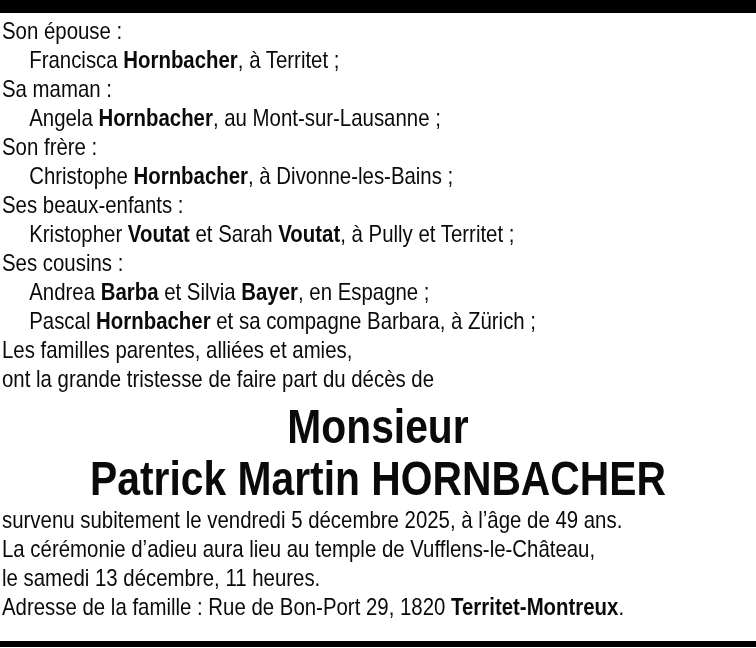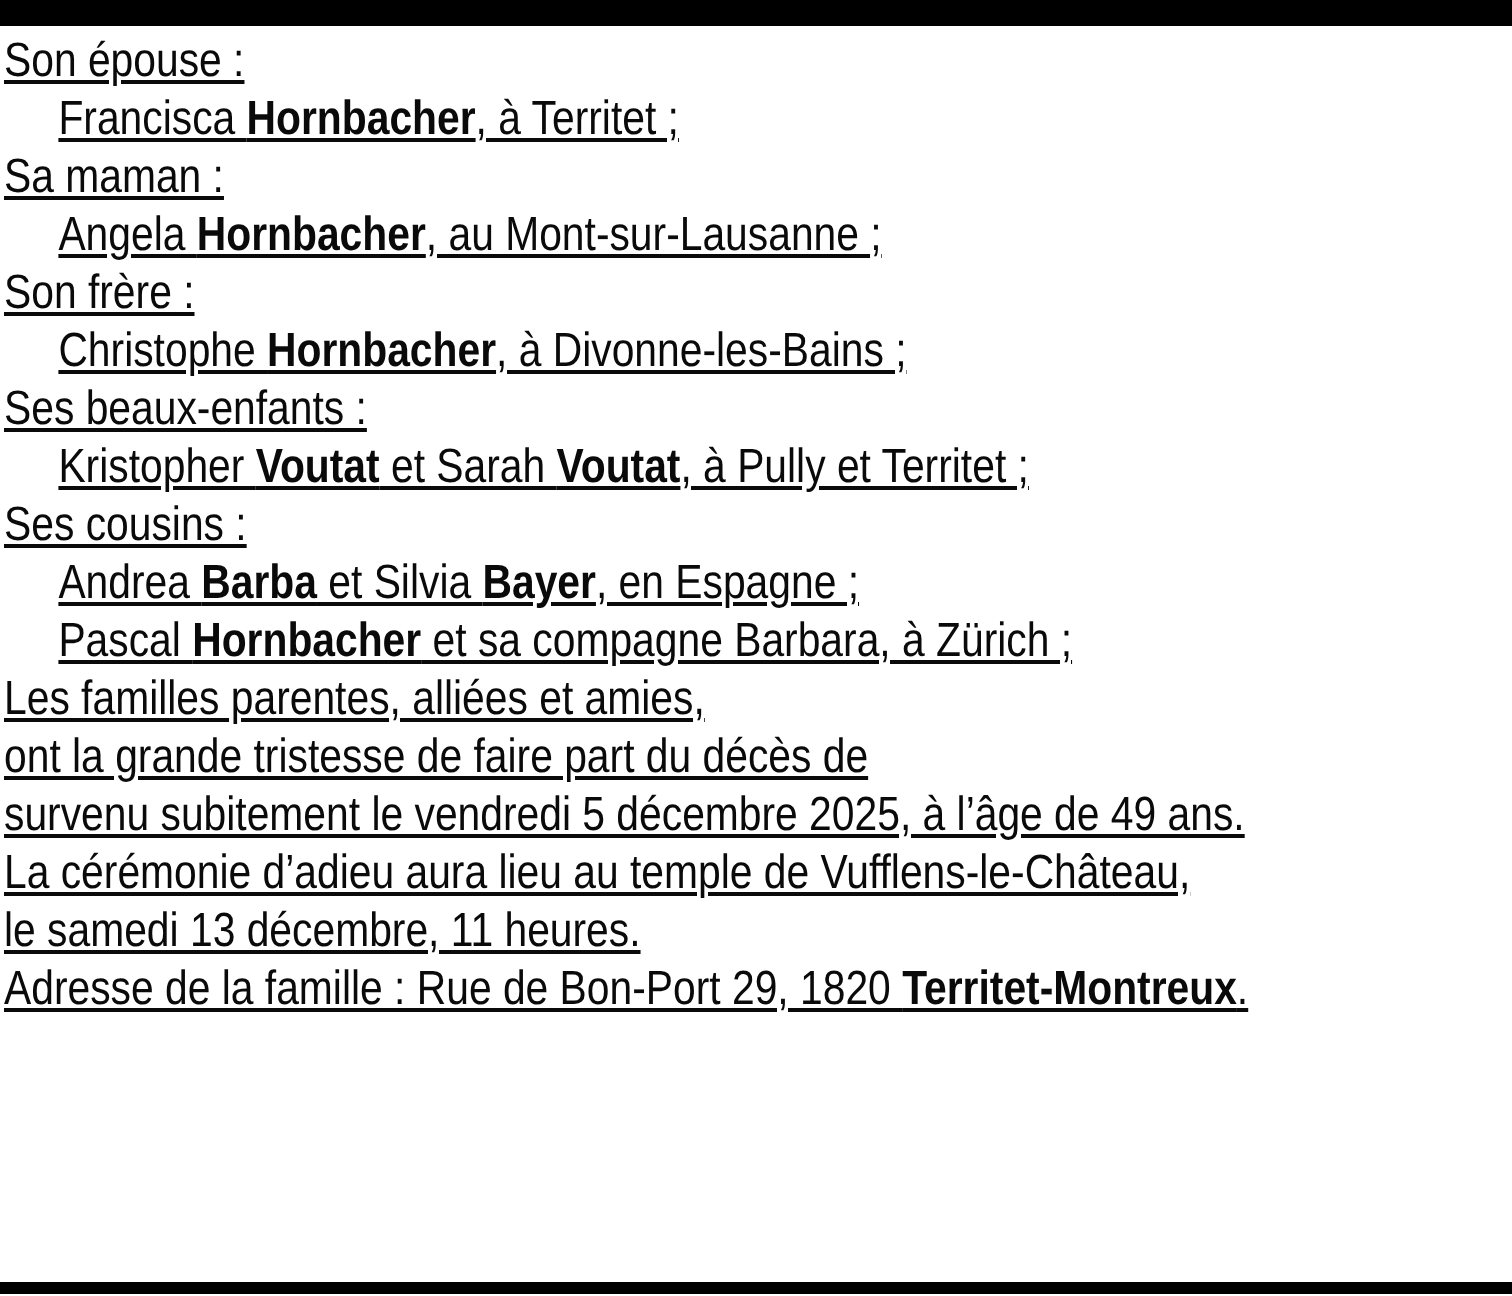--- a/index.html
+++ b/index.html
@@ -22,21 +22,20 @@
     background: #000000;
   }
   .bar-top { top: 0; height: 13px; }
   .bar-bottom { top: 641px; height: 6px; }
 
   .content {
     position: absolute;
     top: 16px;
     left: 2px;
     width: 752px;
-    text-decoration: underline;
   }
 
   
   .line {
     font-size: 24px;
     line-height: 29px;
     white-space: nowrap;
     transform: scaleX(0.85);
     transform-origin: 0 50%;
   }
@@ -73,20 +72,24 @@
       <div class="line indent"><span class="">Christophe </span><span class="b">Hornbacher</span><span class="">, à Divonne-les-Bains ;</span></div>
       <div class="line"><span class="">Ses beaux-enfants :</span></div>
       <div class="line indent"><span class="">Kristopher </span><span class="b">Voutat</span><span class=""> et Sarah </span><span class="b">Voutat</span><span class="">, à Pully et Territet ;</span></div>
       <div class="line"><span class="">Ses cousins :</span></div>
       <div class="line indent"><span class="">Andrea </span><span class="b">Barba</span><span class=""> et Silvia </span><span class="b">Bayer</span><span class="">, en Espagne ;</span></div>
       <div class="line indent"><span class="">Pascal </span><span class="b">Hornbacher</span><span class=""> et sa compagne Barbara, à Zürich ;</span></div>
       <div class="line"><span class="">Les familles parentes, alliées et amies,</span></div>
       <div class="line"><span class="">ont la grande tristesse de faire part du décès de</span></div>
     </div>
 
+  <div class="title-block">
+    <div class="title-line">Monsieur</div>
+    <div class="title-line">Patrick Martin HORNBACHER</div>
+  </div>
 
   <div id="details" class="details-block">
       <div class="line"><span class="">survenu subitement le vendredi 5 décembre 2025, à l’âge de 49 ans.</span></div>
       <div class="line"><span class="">La cérémonie d’adieu aura lieu au temple de Vufflens-le-Château,</span></div>
       <div class="line"><span class="">le samedi 13 décembre, 11 heures.</span></div>
       <div class="line"><span class="">Adresse de la famille : Rue de Bon-Port 29, 1820 </span><span class="b">Territet-Montreux</span><span class="">.</span></div>
     </div>
 
 </div>
 

